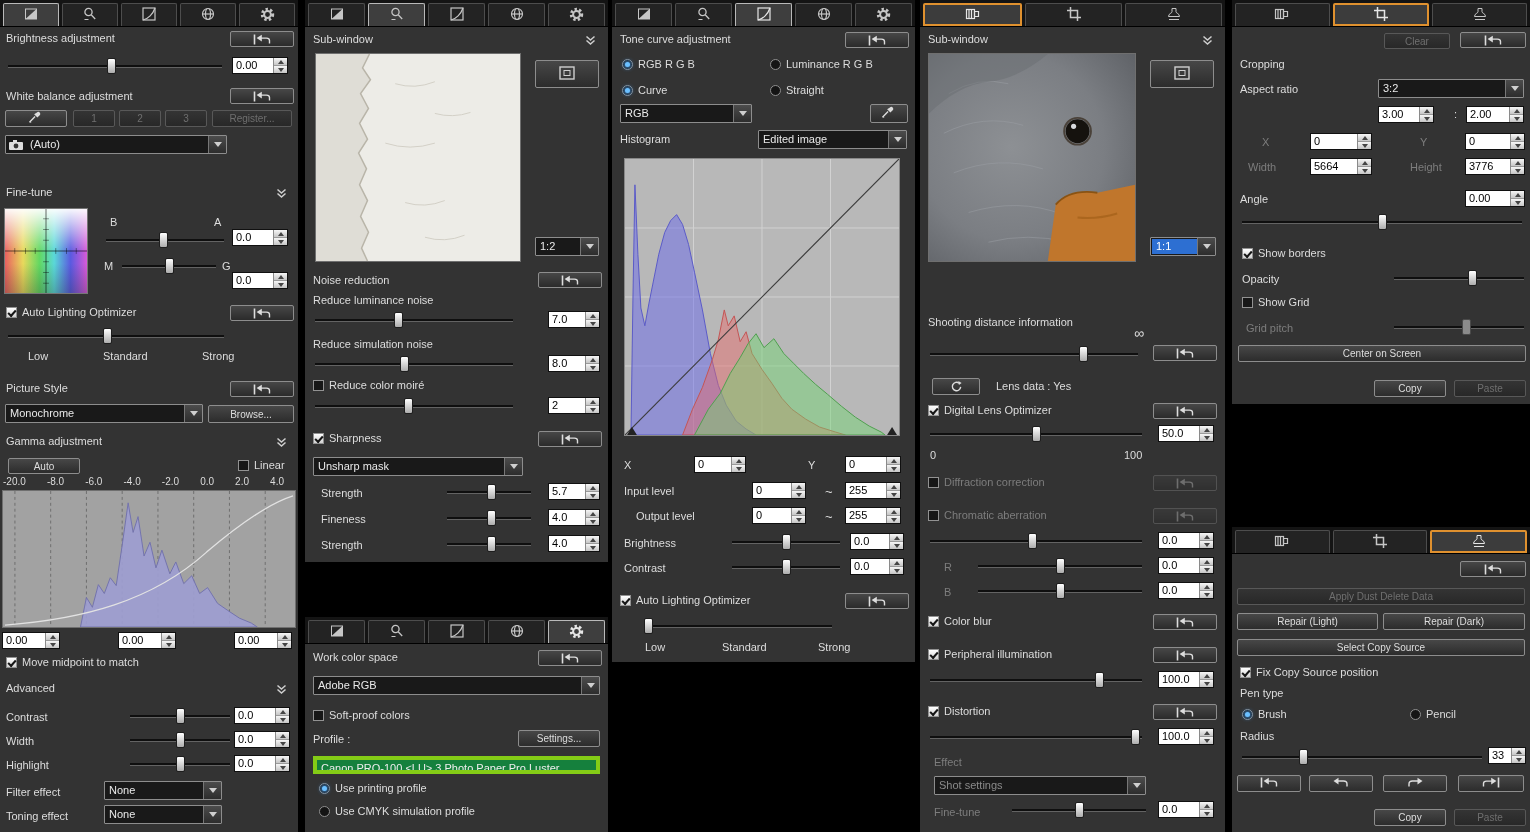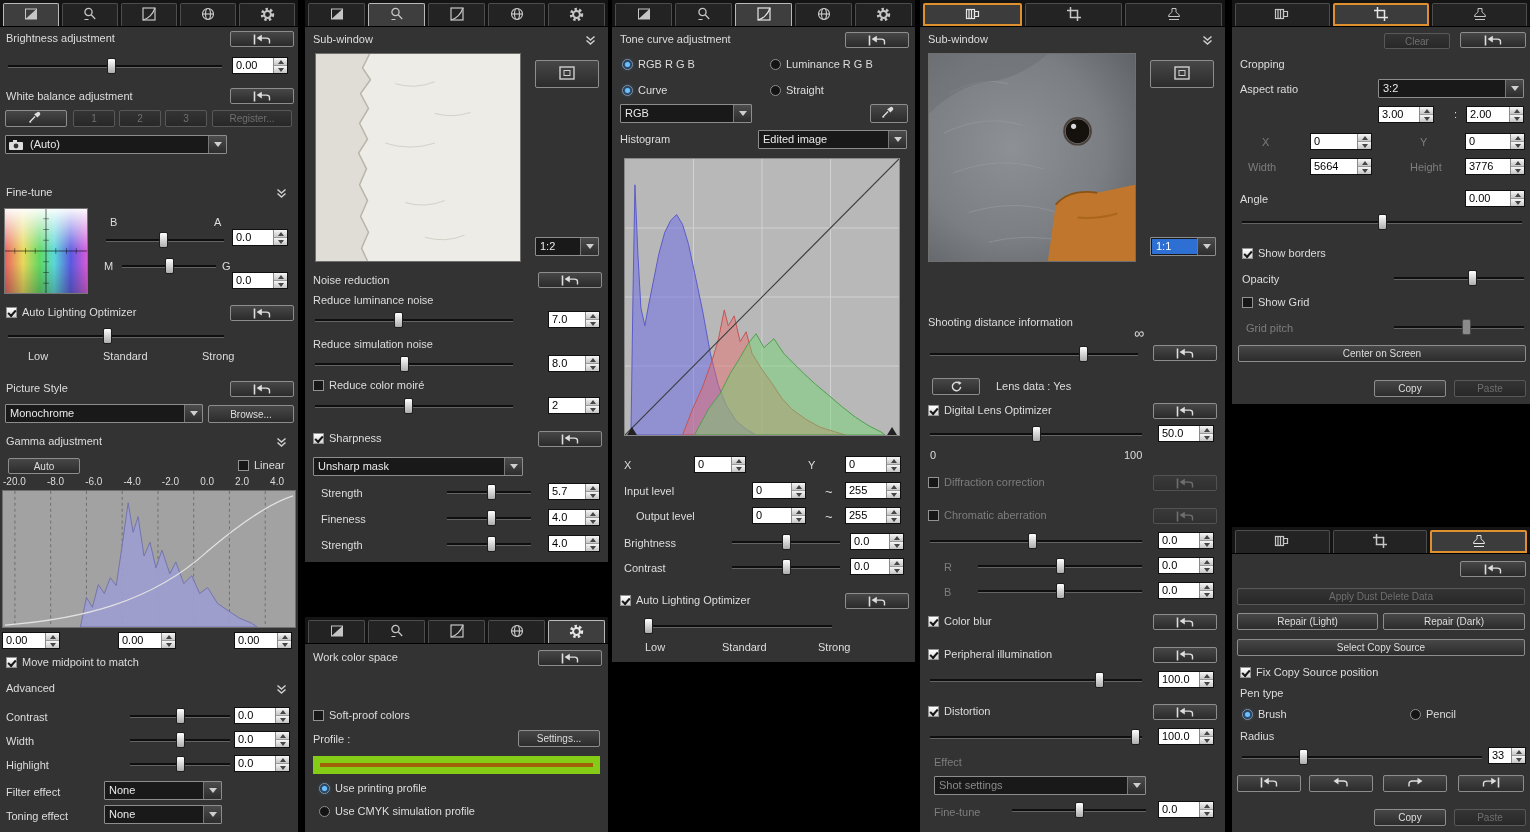--- a/index.html
+++ b/index.html
@@ -44,21 +44,21 @@
   .cbrow,.rdrow{position:absolute;display:flex;align-items:center;gap:5px;font-size:11px;color:#ddd;white-space:nowrap}
   .cb{width:11px;height:11px;background:#171717;border:1px solid #929292;box-sizing:border-box;position:relative;flex:none}
   .cb.ck{background:linear-gradient(#ffffff,#d2d2d2)}
   .cb.ck::after{content:"";position:absolute;left:1px;top:2px;width:6px;height:3px;
                 border-left:2px solid #161616;border-bottom:2px solid #161616;transform:rotate(-48deg)}
   .rd{width:11px;height:11px;border-radius:50%;background:#141414;border:1px solid #8f8f8f;box-sizing:border-box;position:relative;flex:none}
   .rd.on::after{content:"";position:absolute;left:2px;top:2px;width:5px;height:5px;border-radius:50%;
                 background:#6cc0ff;box-shadow:0 0 4px 1px rgba(80,170,255,.9)}
   .chev{position:absolute}
   .imgbox{position:absolute;border:1px solid #6f6f6f;background:#1d1d1d;box-sizing:border-box;overflow:hidden}
-  .pfbox{position:absolute;background:#a16207;border:7px solid #84cc16;color:#eee;font-size:11px;line-height:16px;
+  .pfbox{position:absolute;background:#15803d;border:4px solid #84cc16;color:#eee;font-size:11px;line-height:16px;
          padding-left:4px;box-sizing:border-box;white-space:nowrap;overflow:hidden}
   .ticks{position:absolute;display:flex;justify-content:space-between;font-size:10px;color:#dcdcdc}
   .cwheel{position:absolute;border:1px solid #777;box-sizing:border-box;
     background:
       linear-gradient(to bottom, rgba(255,255,255,.95), rgba(255,255,255,0) 52%),
       linear-gradient(to top, rgba(30,30,30,.25), rgba(0,0,0,0) 35%),
       linear-gradient(to right,#e86060,#e8d95c 22%,#62d862 42%,#5ad8d8 60%,#5a5ae0 80%,#d85ad8 100%)}
 </style>
 </head>
 <body>
@@ -599,20 +599,26 @@
           </svg></span>
       </div>
   </div>
   <div class="lb" style="left:8px;top:34px">Work color space</div>
   <div class="rbtn" style="left:233px;top:33px">
       <svg width="22" height="11" viewBox="0 0 22 11">
         <path d="M3.5 0.5v10" stroke="#ddd" stroke-width="1.6"></path>
         <path d="M18.5 9.5V6.5q0-2.4-3-2.4H10" fill="none" stroke="#ddd" stroke-width="1.4"></path>
         <path d="M10.8 0.8L5.6 4.1l5.2 3.3z" fill="#ddd"></path>
       </svg>
+    </div>
+  <div class="dd" style="left:8px;top:59px;width:287px">
+      <div class="v">Adobe RGB</div>
+      <div class="db">
+        <i class="da"></i>
+      </div>
     </div>
   <div class="cbrow" style="left:8px;top:92px">
       <span class="cb"></span>
       <span>Soft-proof colors</span>
     </div>
   <div class="lb" style="left:8px;top:116px">Profile :</div>
   <div class="btn" style="left:213px;top:113px;width:82px;height:17px">Settings...</div>
   <div class="pfbox" style="left:8px;top:139px;width:287px;height:18px">Canon PRO-100 &lt;LU&gt; 3 Photo Paper Pro Luster</div>
   <div class="rdrow" style="left:14px;top:165px">
       <span class="rd on"></span>

